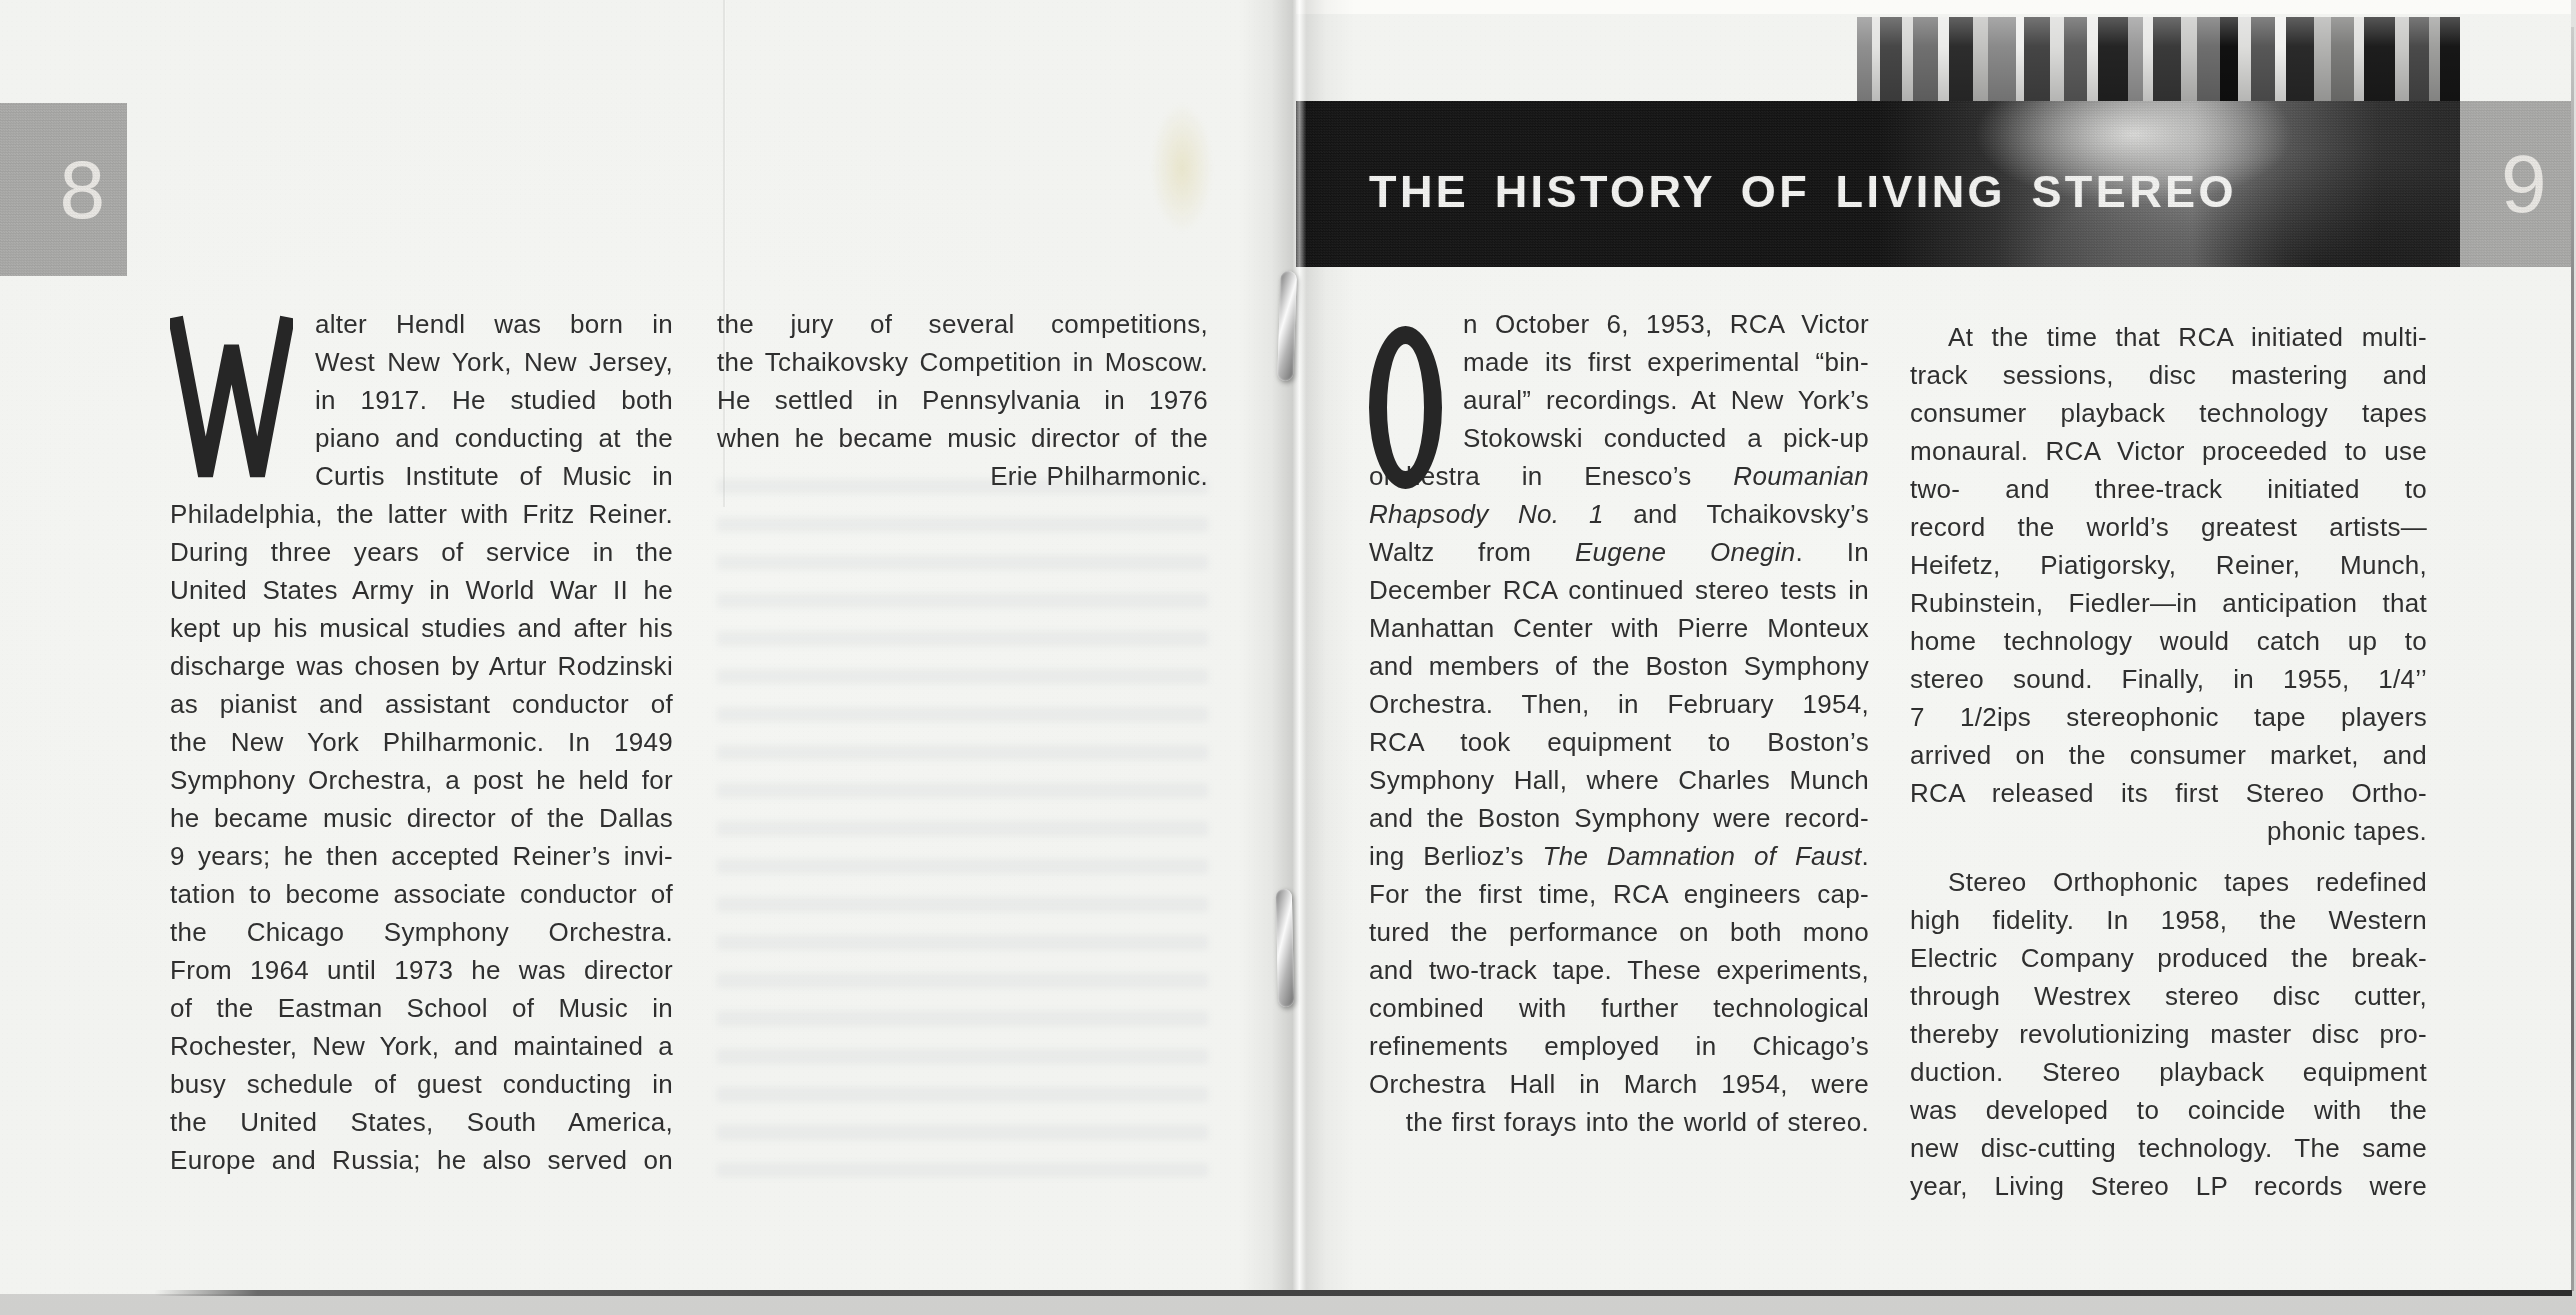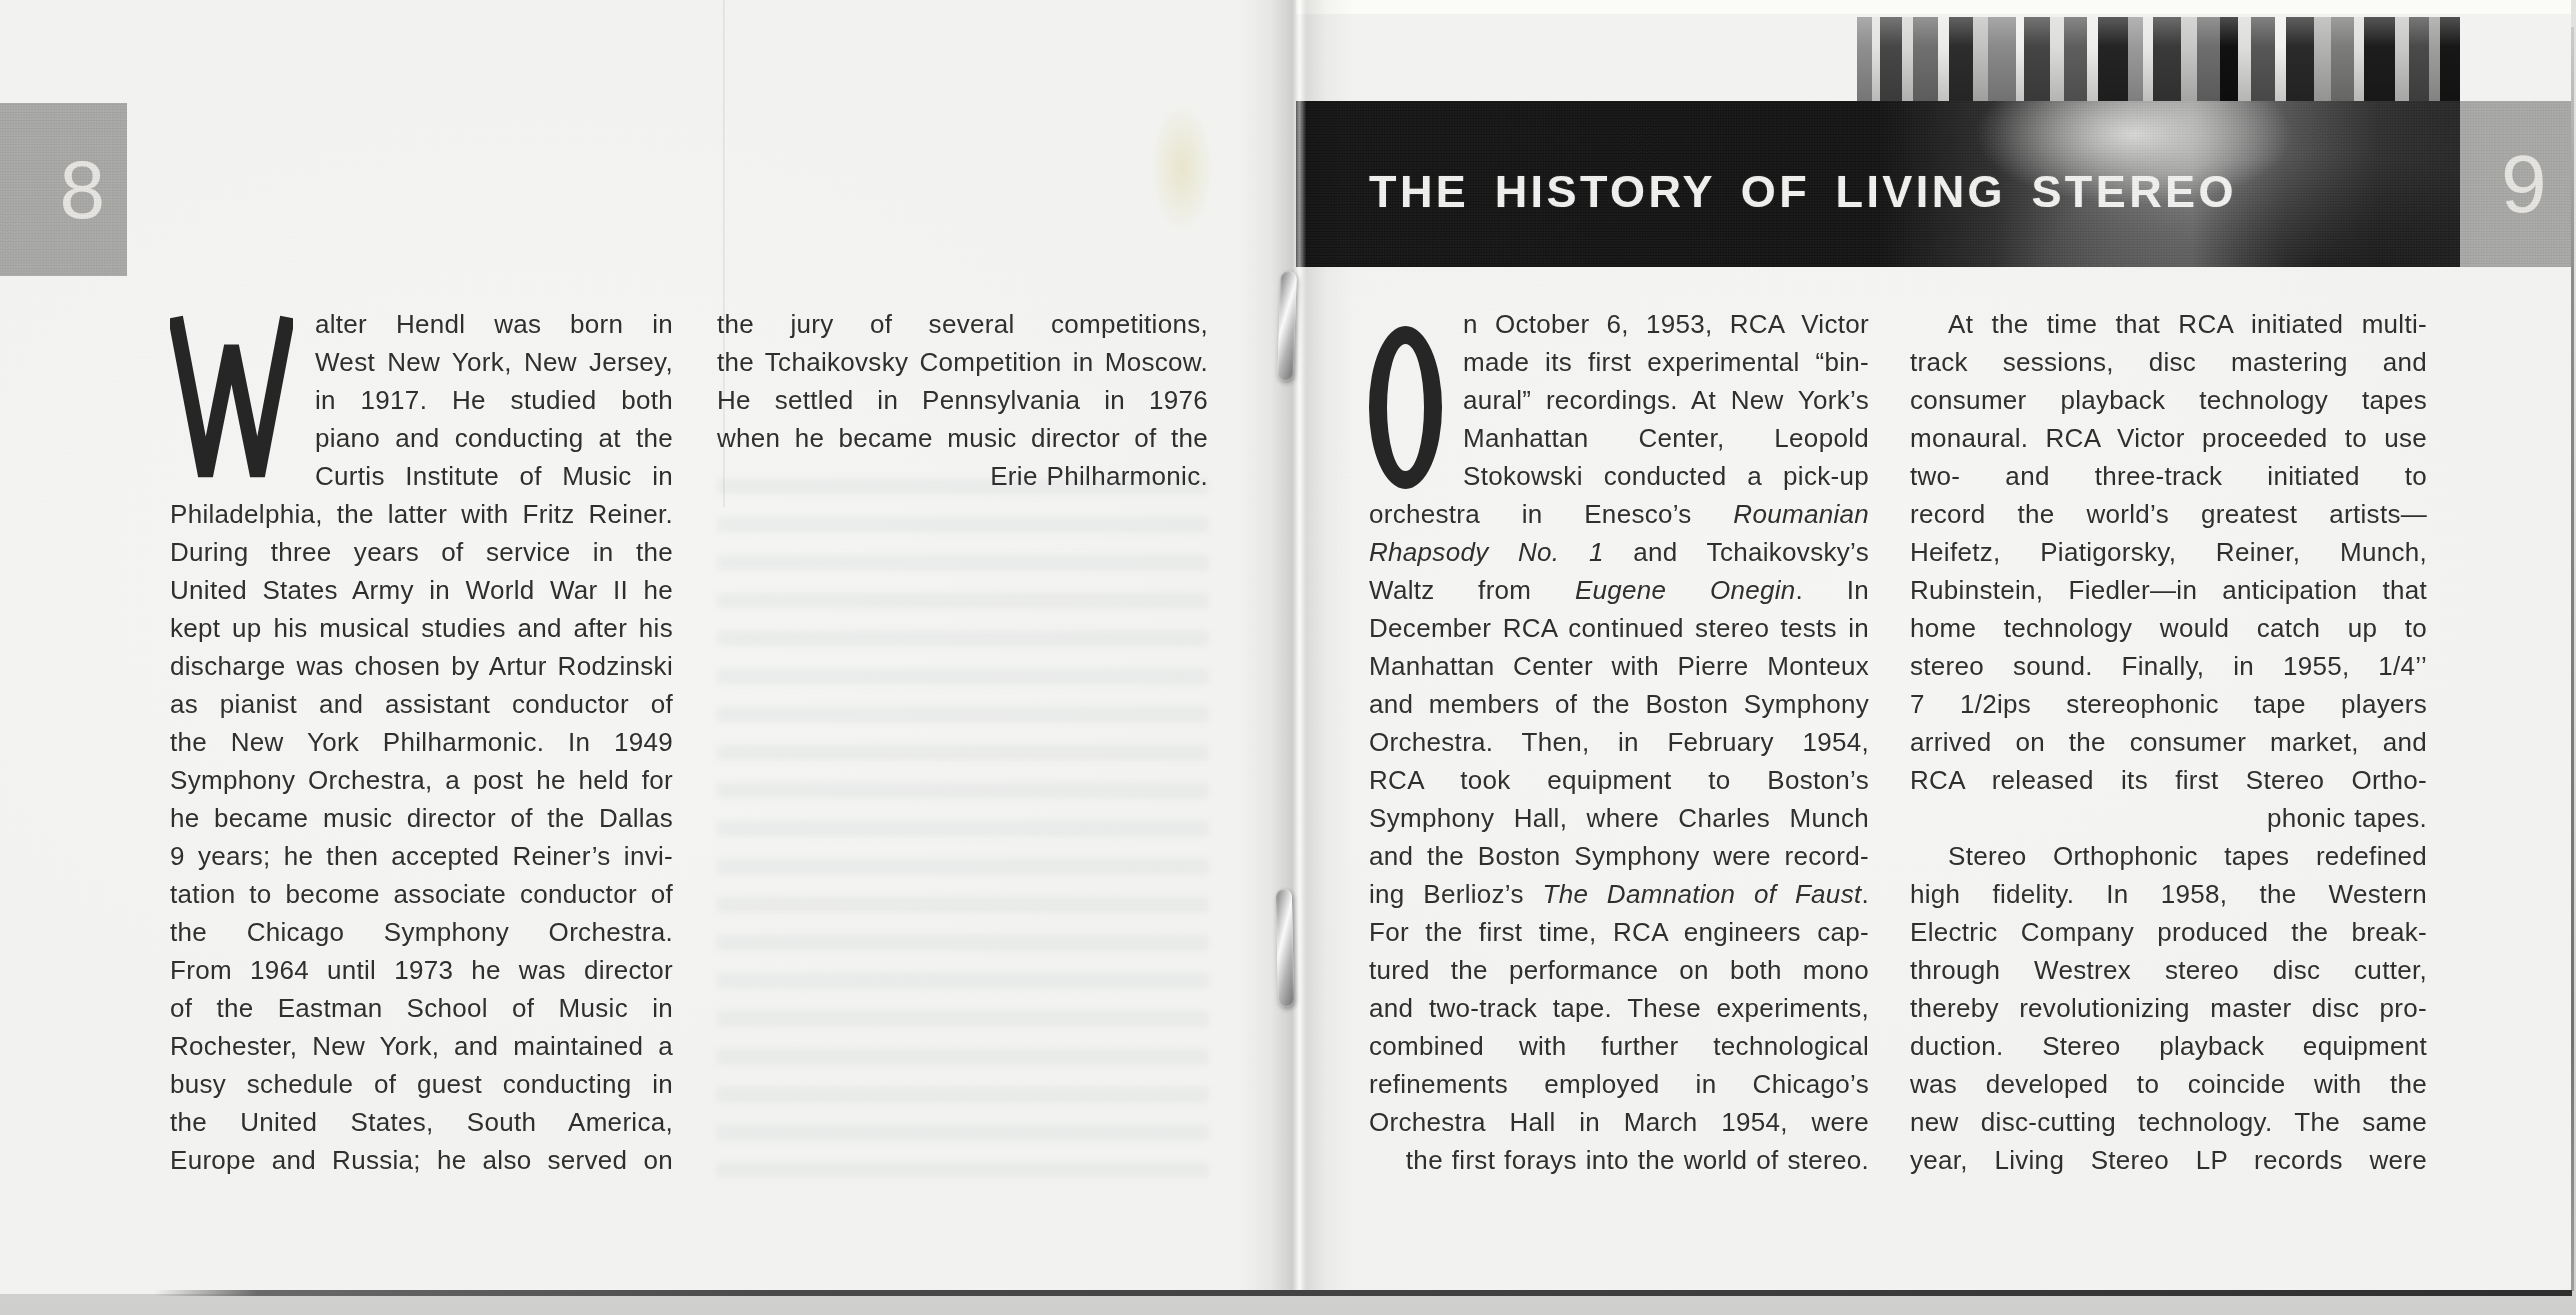--- a/index.html
+++ b/index.html
@@ -66,21 +66,21 @@
   .col{position:absolute;font-size:26px;line-height:38px;color:var(--ink,#2f2f2f);
        letter-spacing:0.3px;word-spacing:1.4px;}
   #lcol1{left:170px;top:305px;width:503px;}
   #lcol2{left:717px;top:305px;width:491px;}
   #rcol1{left:73px;top:305px;width:500px;}
   #rcol2{left:614px;top:305px;width:517px;}
   .tline{height:38px;overflow:hidden;text-align:justify;text-align-last:justify;}
   .tline::after{content:"";display:inline-block;width:100%;height:0;}
   .tline.nj{text-align:right;text-align-last:auto;}
   .tline.nj::after{content:none;}
-  .tline.pind{text-indent:38px;}
+  .tline.pind{text-indent:38px;margin-top:13px;}
   #lcol1 .tline.dcind{padding-left:145px;}
   #rcol1 .tline.dcind{padding-left:94px;}
   .tline i{font-style:italic;}
 
   
   .dropcap{position:absolute;}
   .dropcap-w{left:0;top:8.2px;width:123px;height:167px;}
   .dropcap-w svg{display:block;width:123px;height:167px;}
   .dropcap-o{left:0;top:20.5px;width:73px;height:163px;border:18px solid #262626;
              border-radius:50%;box-sizing:border-box;}
@@ -171,21 +171,20 @@
       <span class="pagenum">9</span>
     </div>
 
     <div class="col" id="rcol1">
       <div class="dropcap dropcap-o">
         
       </div>
     <div class="tline dcind">n October 6, 1953, RCA Victor</div>
         <div class="tline dcind">made its first experimental “bin-</div>
         <div class="tline dcind">aural” recordings. At New York’s</div>
-        <div class="tline dcind">Manhattan Center, Leopold</div>
         <div class="tline dcind">Stokowski conducted a pick-up</div>
         <div class="tline">orchestra in Enesco’s <i>Roumanian</i></div>
         <div class="tline"><i>Rhapsody No. 1</i> and Tchaikovsky’s</div>
         <div class="tline">Waltz from <i>Eugene Onegin</i>. In</div>
         <div class="tline">December RCA continued stereo tests in</div>
         <div class="tline">Manhattan Center with Pierre Monteux</div>
         <div class="tline">and members of the Boston Symphony</div>
         <div class="tline">Orchestra. Then, in February 1954,</div>
         <div class="tline">RCA took equipment to Boston’s</div>
         <div class="tline">Symphony Hall, where Charles Munch</div>

